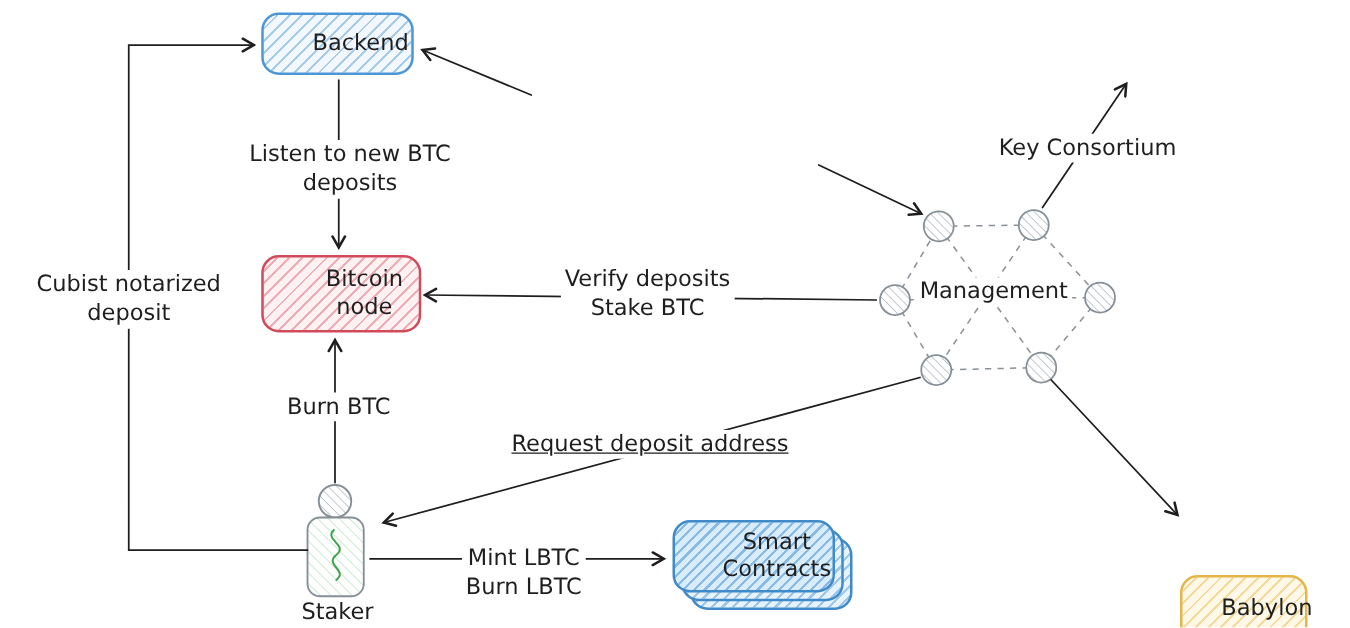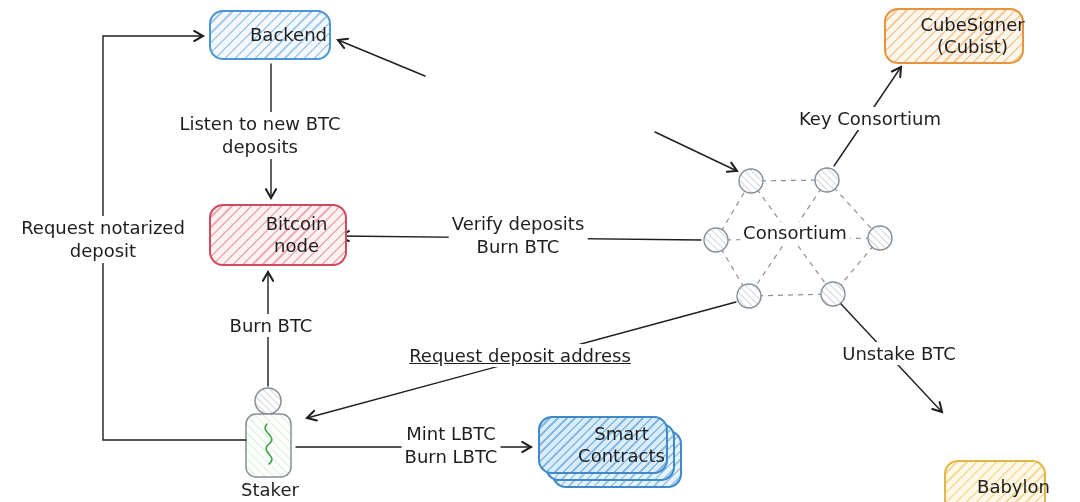--- a/index.html
+++ b/index.html
@@ -38,21 +38,21 @@
     background-color: #f2f8fd;
     background-image: repeating-linear-gradient(135deg, rgba(93,160,214,.50) 0 1.6px, transparent 1.6px 7px);
   }
   .box-cubesigner {
     left: 884px; top: 8px; width: 140px; height: 56px;
     border-color: #e8923a;
     background-color: #fdf6ec;
     background-image: repeating-linear-gradient(135deg, rgba(235,160,70,.50) 0 1.6px, transparent 1.6px 7px);
   }
   .box-bitcoin {
-    left: 209px; top: 204px; width: 138px; height: 62px;
+    left: 209px; top: 204px; width: 128px; height: 62px;
     border-color: #d04a5c;
     background-color: #fdf1f2;
     background-image: repeating-linear-gradient(135deg, rgba(220,90,105,.45) 0 1.6px, transparent 1.6px 7px);
   }
   .box-smart {
     left: 538px; top: 416px; width: 130px; height: 58px;
     border-color: #3f8ac9;
     background-color: #d9ecfb;
     background-image: repeating-linear-gradient(135deg, rgba(70,145,210,.55) 0 1.8px, transparent 1.8px 6px);
   }
@@ -154,45 +154,40 @@
       <line x1="841" y1="304" x2="942" y2="412" marker-end="url(#arrow)"></line>
     </g>
   </svg>
 
   <div class="stack-layer stack-3"></div>
   <div class="stack-layer stack-2"></div>
 
   <div class="box box-backend">
     <span>Backend</span>
   </div>
-  <div class="box box-cubesigner">
-    <span>CubeSigner
-(Cubist)</span>
-  </div>
   <div class="box box-bitcoin">
     <span>Bitcoin
 node</span>
   </div>
   <div class="box box-smart">
     <span>Smart
 Contracts</span>
   </div>
   <div class="box box-babylon">
     <span>Babylon</span>
   </div>
 
-  <div class="nlabel" style="left:795px; top:222px;">Consortium</div>
+  <div class="nlabel" style="left:795px; top:222px;">Management</div>
   <div class="nlabel" style="left:270px; top:479px;text-align:right;">Staker</div>
 
-  <div class="elabel" style="left:260px; top:112px;">Listen to new BTC
+  <div class="elabel" style="left:280px; top:112px;">Listen to new BTC
 deposits</div>
-  <div class="elabel" style="left:103px; top:216px;">Request notarized
+  <div class="elabel" style="left:103px; top:216px;">Cubist notarized
 deposit</div>
   <div class="elabel" style="left:518px; top:212px;">Verify deposits
-Burn BTC</div>
+Stake BTC</div>
   <div class="elabel" style="left:870px; top:107px;">Key Consortium</div>
   <div class="elabel" style="left:271px; top:314px;">Burn BTC</div>
   <div class="elabel" style="left:520px; top:344px;text-decoration:underline;">Request deposit address</div>
-  <div class="elabel" style="left:419px; top:422px;margin-left:32px;">Mint LBTC
+  <div class="elabel" style="left:419px; top:435px;">Mint LBTC
 Burn LBTC</div>
-  <div class="elabel" style="left:899px; top:342px;">Unstake BTC</div>
 
 </div>
 
 </body></html>

